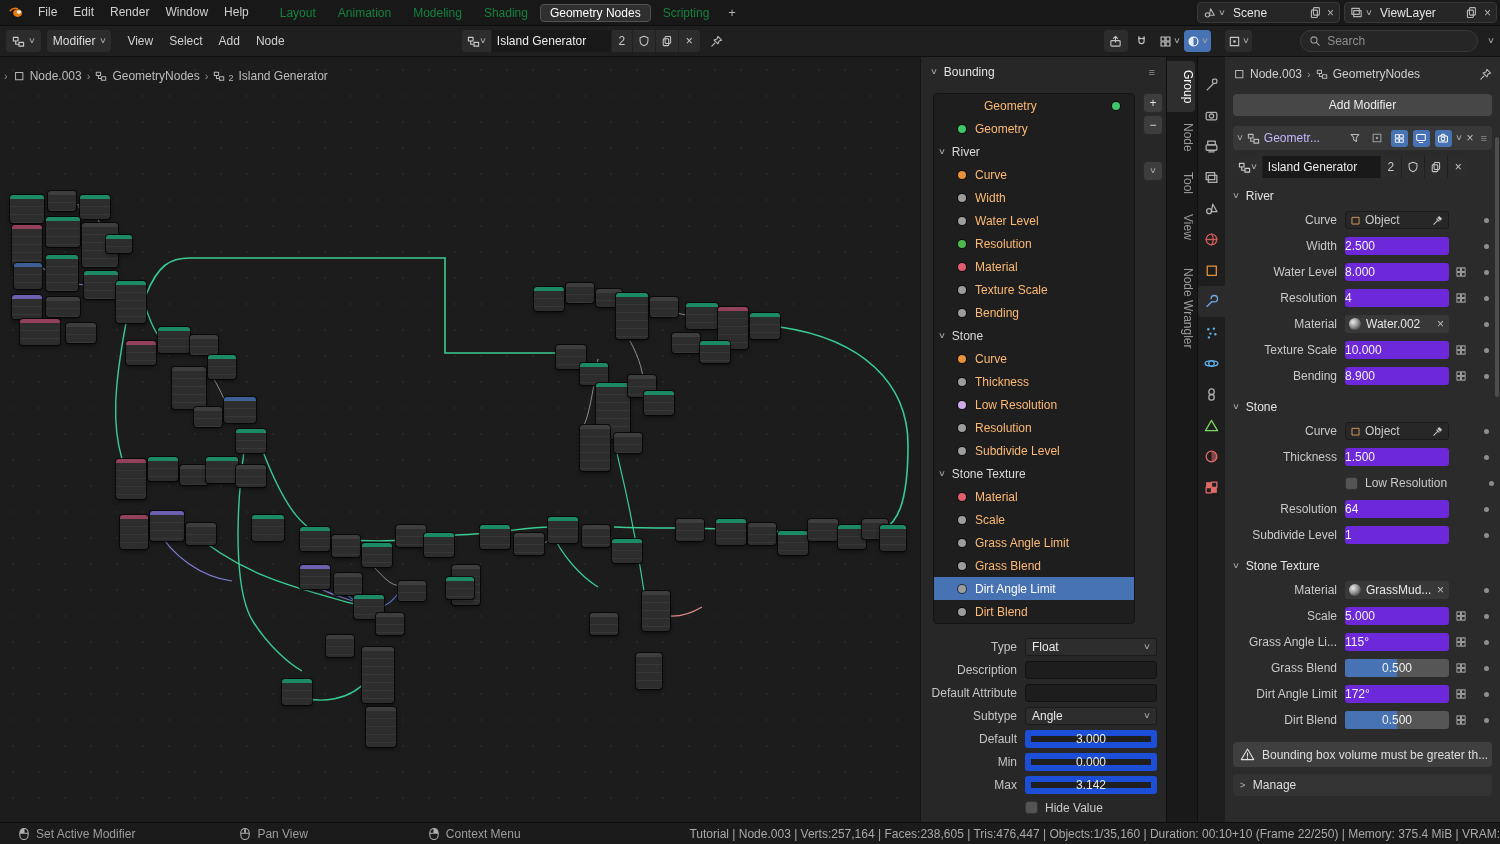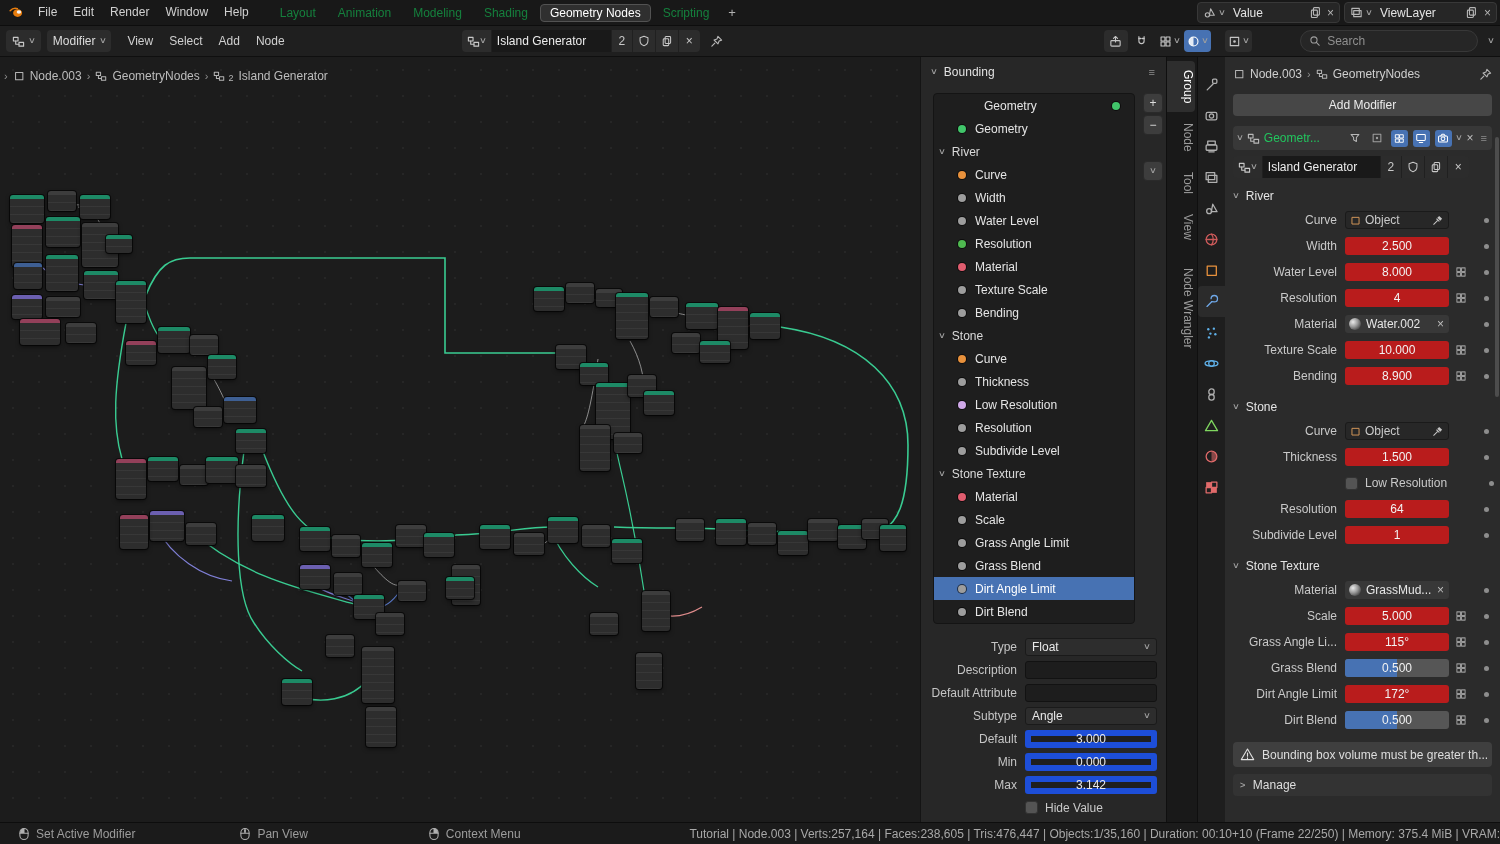--- a/index.html
+++ b/index.html
@@ -51,21 +51,21 @@
   .bc-ic{display:flex;align-items:center}
   #wires{position:absolute;left:0;top:0;z-index:1;pointer-events:none}
   #nodes{position:absolute;inset:0;z-index:2}
   .gnode{position:absolute;border-radius:3px;background:linear-gradient(180deg,rgba(255,255,255,.04),rgba(0,0,0,.08)),#2d2d2d;background-image:repeating-linear-gradient(180deg,transparent 0 7px,rgba(255,255,255,.05) 7px 8px);box-shadow:0 2px 4px rgba(0,0,0,.5),0 0 0 1px rgba(8,8,8,.85)}
 
   
   #sidebar{position:absolute;left:920px;top:57px;width:246px;height:765px;background:#272727;border-left:1px solid #141414;z-index:10;overflow:hidden}
   .sb-head{display:flex;align-items:center;gap:7px;padding:8px 10px 0 10px;color:#e2e2e2}
   .grip{margin-left:auto;color:#8d8d8d;font-size:11px;letter-spacing:1px}
   #iface-tree{position:absolute;left:12px;top:36px;width:202px;height:531px;background:#1e1e1e;border:1px solid #141414;border-radius:4px;overflow:hidden}
-  .trow{display:flex;align-items:center;height:23px;padding:0 6px;color:#e5e5e5;white-space:nowrap}
+  .trow{display:flex;align-items:center;height:23px;padding:0 6px;color:#fdba74;white-space:nowrap}
   .trow.section{padding-left:5px;color:#dadada}
   .trow .tlabel{margin-left:9px}
   .trow.section .tlabel{margin-left:7px}
   .trow .tlabel.out{margin-left:44px}
   .tdot{width:8px;height:8px;border-radius:50%;margin-left:18px;flex:none;box-shadow:0 0 0 1px rgba(0,0,0,.6)}
   .tdot.right{margin-left:auto;margin-right:8px}
   .trow.sel{background:var(--accent);color:#fff}
   .sb-btns{position:absolute;left:222px;top:36px;width:20px;display:flex;flex-direction:column;gap:2px}
   .sbtn{width:20px;height:20px;background:#3d3d3d;border:1px solid #2a2a2a;border-radius:4px;color:#ddd;display:flex;align-items:center;justify-content:center;font-size:12px}
   .sbtn.gap{margin-top:24px}
@@ -89,31 +89,31 @@
   #props{position:absolute;left:1197px;top:57px;width:303px;height:765px;background:#2b2b2b;border-left:1px solid #0f0f0f;z-index:12;overflow:hidden}
   #prop-tabs{position:absolute;left:0;top:0;width:27px;height:765px;background:#1e1e1e;padding-top:12px}
   .ptab{width:27px;height:31px;display:flex;align-items:center;justify-content:center;border-radius:4px 0 0 4px}
   .ptab.active{background:#2b2b2b}
   #prop-content{position:absolute;left:27px;top:0;width:276px;height:765px;padding:7px 9px 0 8px}
   .pnav{display:flex;align-items:center;gap:5px;height:20px;color:#cfcfcf;white-space:nowrap}
   .pnav .bc-sep{font-size:11px}
   .pnav-pin{margin-left:auto;display:flex}
   .addmod{margin-top:10px;width:100%;height:22px;background:#474747;border:none;border-radius:4px;color:#ececec;display:flex;align-items:center;justify-content:center;gap:6px;font-size:12px;font-family:inherit}
   .mod-header{display:flex;align-items:center;height:24px;background:#383838;border-radius:4px;padding:0 4px;gap:4px;margin-top:10px}
-  .mod-name{color:#22c55e;white-space:nowrap;overflow:hidden;max-width:74px}
+  .mod-name{color:#c4b5fd;white-space:nowrap;overflow:hidden;max-width:74px}
   .mh-sp{flex:1}
   .tgl{width:17px;height:17px;border-radius:3px;display:flex;align-items:center;justify-content:center;margin-left:1px}
   .tgl.on{background:var(--accent)}
   .group-row{display:flex;align-items:center;height:22px;margin-top:6px}
   .group-row .gw-name{width:118px}
   .psec{display:flex;align-items:center;gap:7px;height:22px;margin-top:7px;color:#e4e4e4}
   .prow{display:flex;align-items:center;height:26px}
   .plabel{width:104px;text-align:right;margin-right:8px;color:#c9c9c9;white-space:nowrap;overflow:hidden;flex:none}
   .pfield{width:104px;height:18px;border-radius:3px;position:relative;display:flex;align-items:center;overflow:hidden;flex:none}
-  .pfield.num{background:#b91c1c;justify-content:center}
+  .pfield.num{background:#6d28d9;}
   .pfield .fval{color:#f2f2f2;z-index:2}
   .pfield.slider{background:#565656;justify-content:center}
   .sfill{position:absolute;left:0;top:0;bottom:0;z-index:1}
   .fval.over{position:relative}
   .pfield.obj{background:#272727;border:1px solid #1a1a1a;padding:0 4px;gap:4px;color:#c9c9c9}
   .pfield.obj .fobj{flex:1;white-space:nowrap;overflow:hidden}
   .dropper{margin-left:auto;display:flex}
   .pfield.mat{background:#383838;padding:0 4px;gap:5px;color:#e6e6e6}
   .pfield.mat .fobj{flex:1;white-space:nowrap;overflow:hidden}
   .fx{color:#bdbdbd;padding:0 1px}
@@ -172,21 +172,21 @@
       <div class="idwidget">
         <span class="wbtn">
             <span class="i">
               <svg width="13" height="13" viewBox="0 0 14 14" fill="none" stroke="#b5b5b5" stroke-width="1.2" stroke-linecap="round" stroke-linejoin="round">
                 <circle cx="4.8" cy="9.5" r="2.3"></circle>
                 <path d="M8.2 3 L12.2 10 H6.8 Z"></path>
               </svg>
             </span>
           </span>
         <span class="chev">∨</span>
-        <span class="nm scene-nm">Value</span>
+        <span class="nm scene-nm">Scene</span>
         <span class="wbtn">
             <span class="i">
               <svg width="13" height="13" viewBox="0 0 14 14" fill="none" stroke="#b5b5b5" stroke-width="1.2" stroke-linecap="round" stroke-linejoin="round">
                 <rect x="4.8" y="1.8" width="6.4" height="8" rx="1"></rect>
                 <rect x="2.6" y="4.4" width="6.4" height="8" rx="1"></rect>
               </svg>
             </span>
           </span>
         <span class="xchar">×</span>
       </div>

